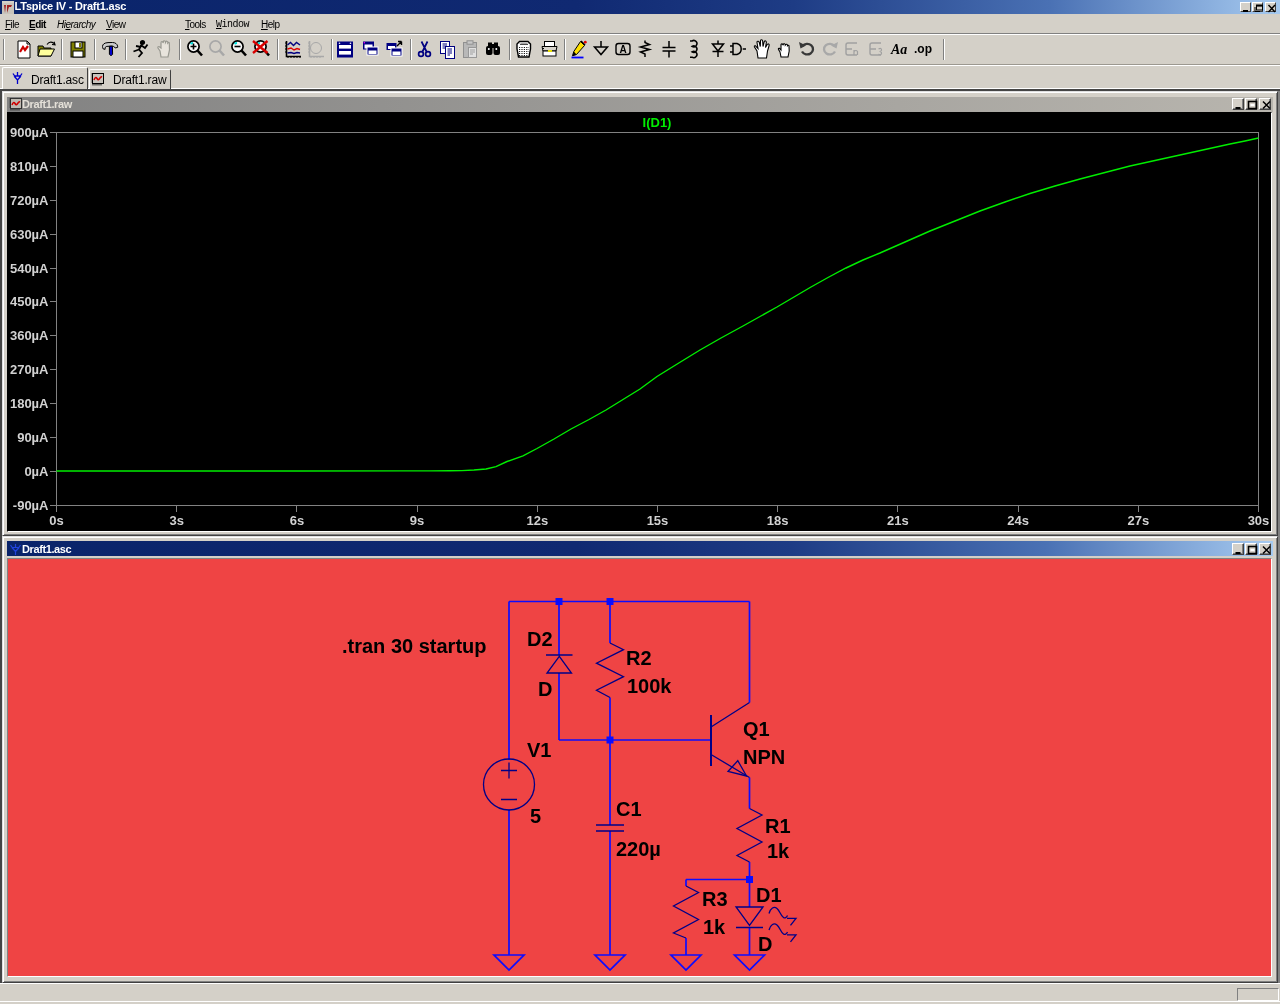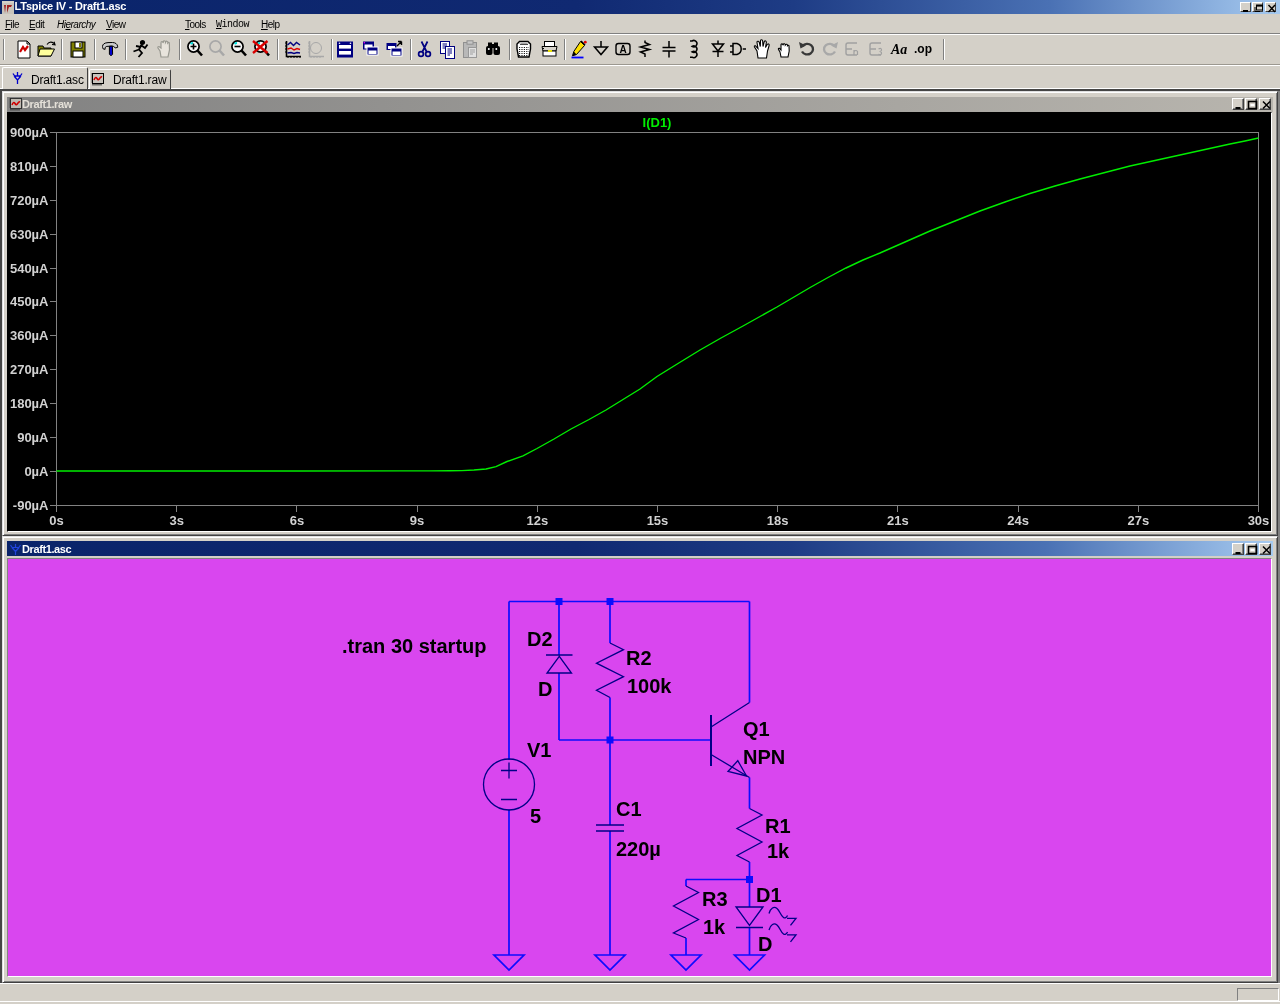--- a/index.html
+++ b/index.html
@@ -59,21 +59,21 @@
   position:relative; }
 
 
 #wavewin { left:0px; top:0px; width:1276px; height:445px; }
 #waveclient { position:absolute; left:4px; top:20px; width:1265px; height:420px; background:#000;
   border:1px solid; border-color:#000 #fff #fff #000; }
 #waveclient svg { position:absolute; left:-1px; top:-1px; }
 
 
 #schwin { left:0px; top:445px; width:1276px; height:447px; }
-#schclient { position:absolute; left:4px; top:21px; width:1265px; height:419px; background:#d946ef;
+#schclient { position:absolute; left:4px; top:21px; width:1265px; height:419px; background:#ef4444;
   border:1px solid; border-color:#828282 #fff #fff #828282; }
 #schclient svg { position:absolute; left:-1px; top:-1px; }
 
 
 #statusbar { left:0; top:983px; width:1280px; height:21px; background:#D4D0C8; border-top:1px solid #fff; }
 </style>
 </head>
 <body>
 
 <div id="titlebar" class="abs"></div>
@@ -98,21 +98,21 @@
     </div>
   <div class="capbtn" style="margin-left:1px;">
       <svg width="12" height="11" viewBox="0 0 12 11">
         <path d="M2.5,2 L9,9 M9,2 L2.5,9" stroke="#000" stroke-width="1.4"></path>
       </svg>
     </div>
 </div>
 
 <div id="menubar" class="abs">
   <span style="left:5px;"><u>F</u>ile</span>
-  <span style="left:29px;"><u>E</u>dit</span>
+  <span style="left:29px;font-weight:bold;"><u>E</u>dit</span>
   <span style="left:57px;font-style:italic;">Hi<u>e</u>rarchy</span>
   <span style="left:106px;"><u>V</u>iew</span>
   <span style="left:139px;margin-top:48px;"><u>S</u>imulate</span>
   <span style="left:185px;"><u>T</u>ools</span>
   <span style="left:216px;font-family:Liberation Mono, monospace;"><u>W</u>indow</span>
   <span style="left:261px;"><u>H</u>elp</span>
 </div>
 
 <div id="toolbar" class="abs">
   <div class="tsep" style="left:3px;"></div>

